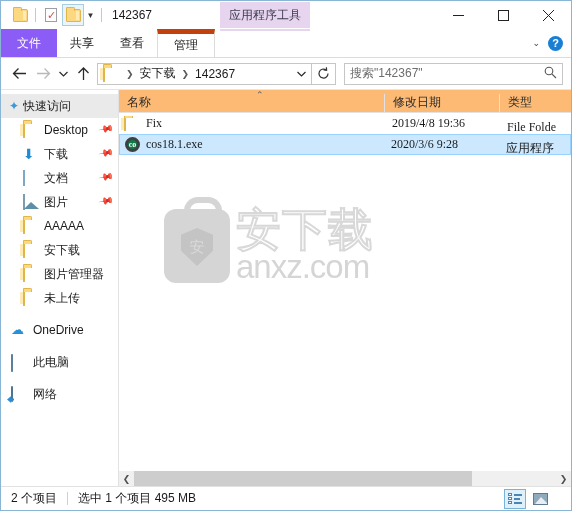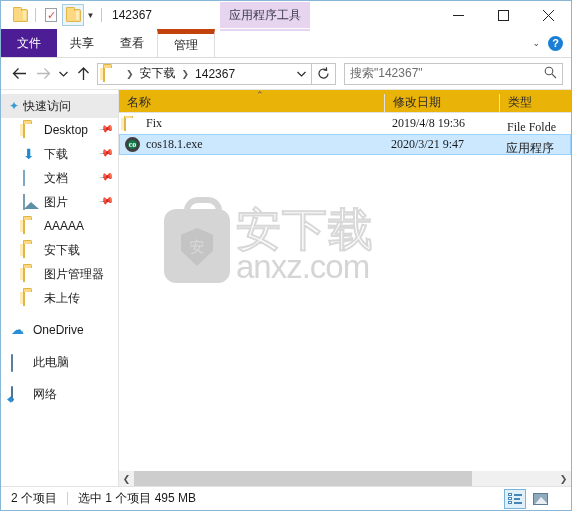--- a/index.html
+++ b/index.html
@@ -86,21 +86,21 @@
     background: #ffffff;
     display: flex; align-items: stretch;
     position: relative;
     border-bottom: 1px solid #dcdcdc;
   }
   .tab {
     padding: 0 13px; display: flex; align-items: center;
     font-size: 12px; color: #1a1a1a; white-space: nowrap;
   }
   .tab.file {
-    background: #4c1d95; color: #ffffff;
+    background: #8b5cf6; color: #ffffff;
     padding: 0 16px;
   }
   .tab.contextual {
     border-left: 1px solid #dcdcdc;
     border-right: 1px solid #dcdcdc;
     border-top: 5px solid #c2410c;
     background: #ffffff;
     padding: 0 16px;
   }
   .context-underline {
@@ -240,21 +240,21 @@
     min-width: 0; background: #ffffff; position: relative;
   }
   .sortcaret {
     position: absolute; left: 137px; top: 0px;
     font-size: 9px; color: #5a5a5a;
   }
   .colheaders {
     height: 23px; flex: 0 0 23px;
     display: flex; align-items: flex-end;
     border-bottom: 1px solid #e2e2e2;
-    background: #eab308; padding-top: 5px;
+    background: #fdba74; padding-top: 5px;
   }
   .colh {
     font-size: 12px; color: #2b2b2b;
     padding: 0 0 3px 8px; height: 18px;
     border-left: 1px solid #e2e2e2;
     white-space: nowrap; overflow: hidden;
   }
   .colh:first-child { border-left: none; }
   .col-name { width: 265px; flex: 0 0 265px; }
   .col-date { width: 115px; flex: 0 0 115px; }
@@ -582,21 +582,21 @@
           </div>
           <div class="cell date">2019/4/8 19:36</div>
           <div class="cell type">File Folde</div>
         </div>
 
         <div class="row selected">
           <div class="cell name">
             <span class="exe-ico">co</span>
             <span>cos18.1.exe</span>
           </div>
-          <div class="cell date">2020/3/21 9:47</div>
+          <div class="cell date">2020/3/6 9:28</div>
           <div class="cell type">应用程序</div>
         </div>
 
       </div>
 
       <div class="hscroll">
         <div class="hs-arrow">❮</div>
         <div class="hs-track">
           <div class="hs-thumb"></div>
         </div>

